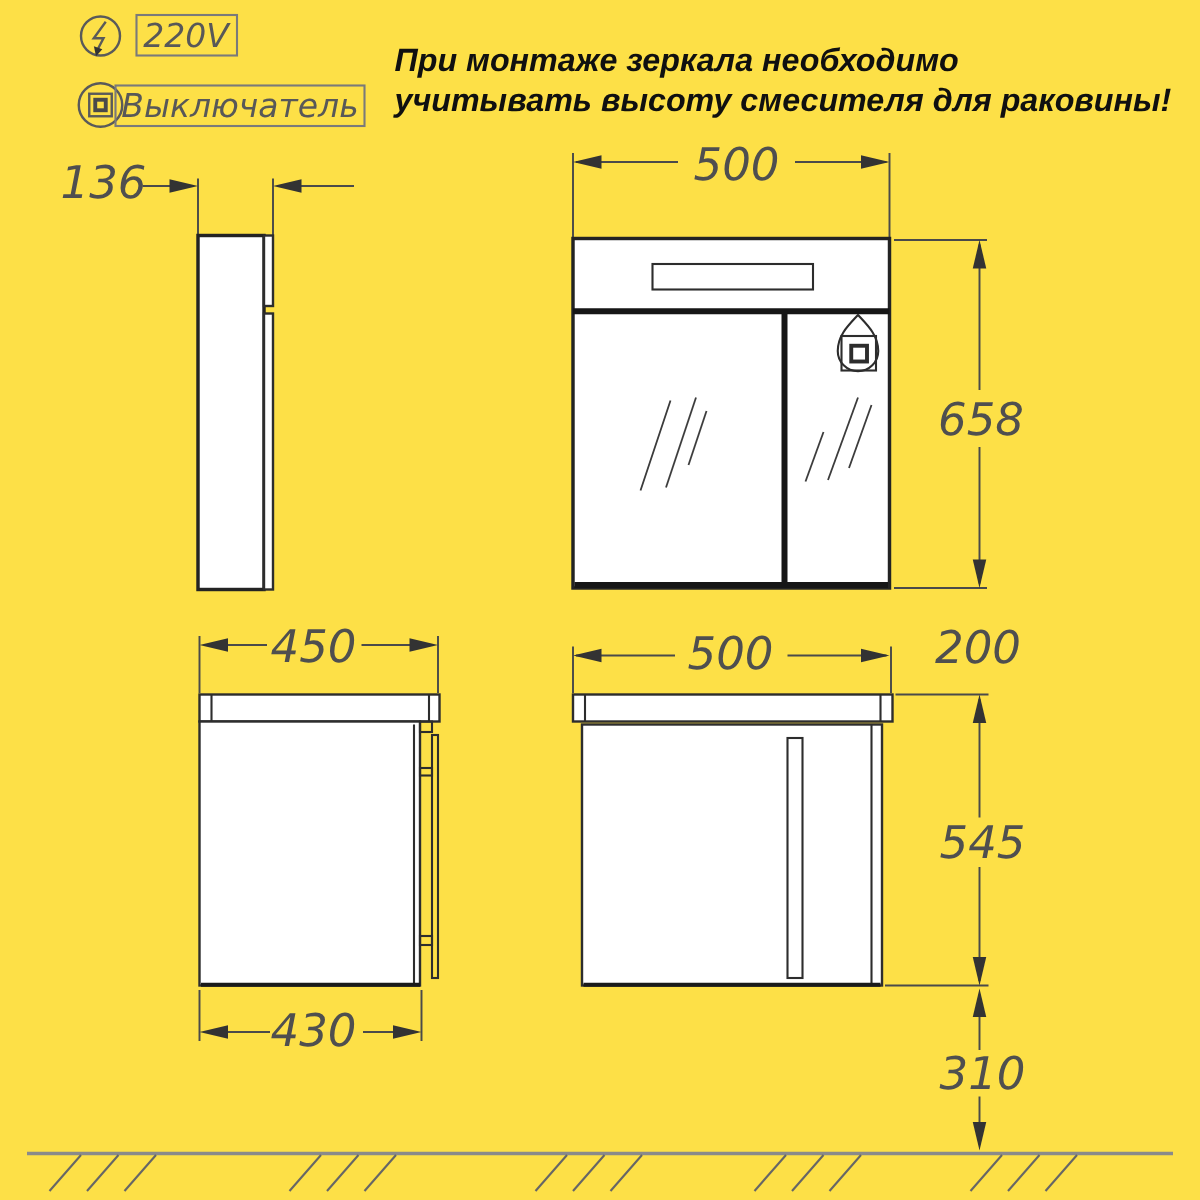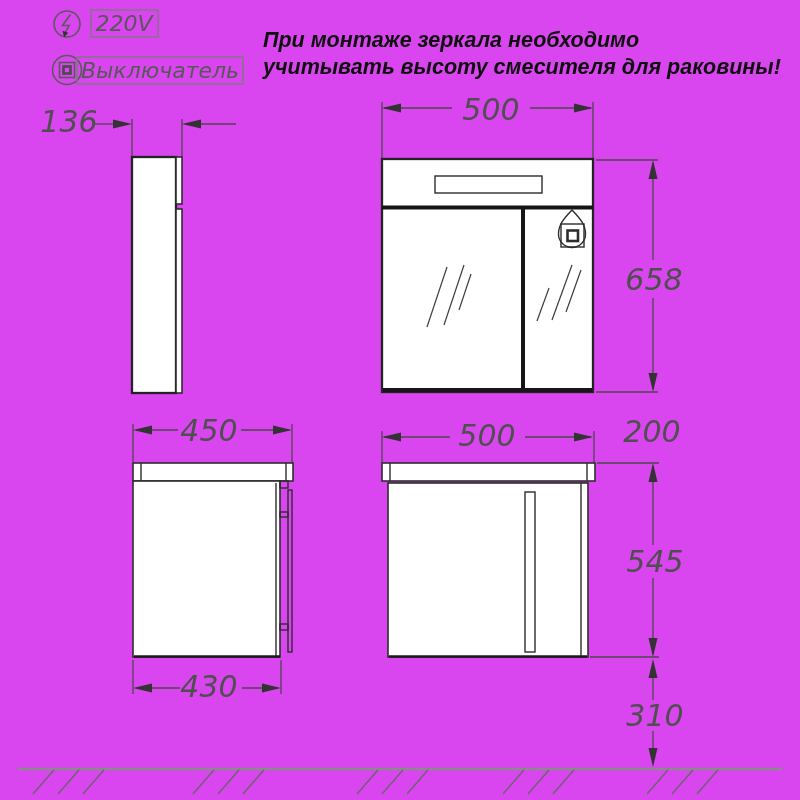--- a/index.html
+++ b/index.html
@@ -1,16 +1,16 @@
 <!DOCTYPE html>
 <html><head>
 <meta charset="utf-8">
 <style>
   html,body{margin:0;padding:0;background:#ffffff;}
-  .canvas{position:relative;width:800px;height:800px;background:#d946ef;overflow:hidden;}
+  .canvas{position:relative;width:800px;height:800px;background:#fde047;overflow:hidden;}
   svg{display:block;}
   svg text{font-family:"DejaVu Sans",sans-serif;}
   .dim-text{font-size:30px;font-style:italic;fill:#4f4f4f;text-anchor:middle;}
   .legend-label{font-size:22px;font-style:italic;fill:#585858;text-anchor:middle;}
   .note-text{font-size:21.5px;font-style:italic;font-weight:bold;fill:#101010;
              font-family:"Liberation Sans",sans-serif;}
   .thin{stroke:#2d2d2d;stroke-width:1.6;fill:#ffffff;}
   .thinline{stroke:#2d2d2d;stroke-width:1.4;fill:none;}
   .med{stroke:#232323;stroke-width:2.3;fill:#ffffff;}
   .thick{stroke:#161616;stroke-width:4;fill:none;}

